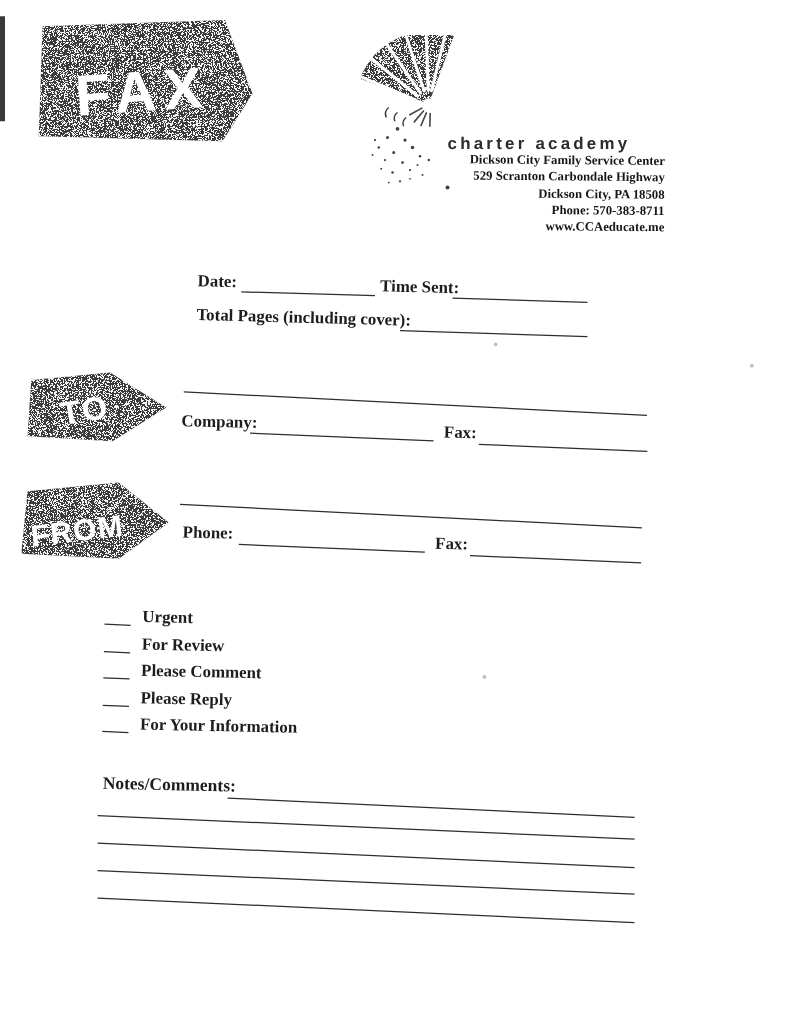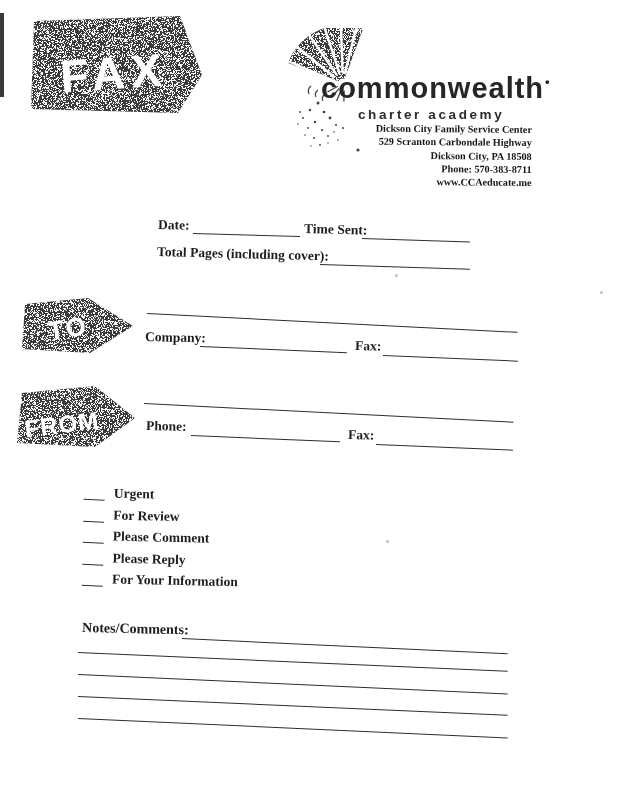--- a/index.html
+++ b/index.html
@@ -134,21 +134,20 @@
       <circle cx="42" cy="117" r="0.9"></circle>
         <circle cx="33" cy="118" r="0.7"></circle>
       <circle cx="50" cy="115" r="0.7"></circle>
         <circle cx="60" cy="112" r="0.8"></circle>
       <circle cx="65" cy="100" r="1.0"></circle>
         <circle cx="22" cy="84" r="0.9"></circle>
       <circle cx="80" cy="122" r="1.6"></circle>
     </g>
   </svg>
 
-  <div class="brand-name"><span>commonwealth</span><span class="brand-mark">•</span></div>
   <div class="brand-subtitle">charter academy</div>
 
   <div class="contact">
     <div>Dickson City Family Service Center</div>
     <div>529 Scranton Carbondale Highway</div>
     <div>Dickson City, PA 18508</div>
     <div>Phone: 570-383-8711</div>
     <div>www.CCAeducate.me</div>
   </div>
 

